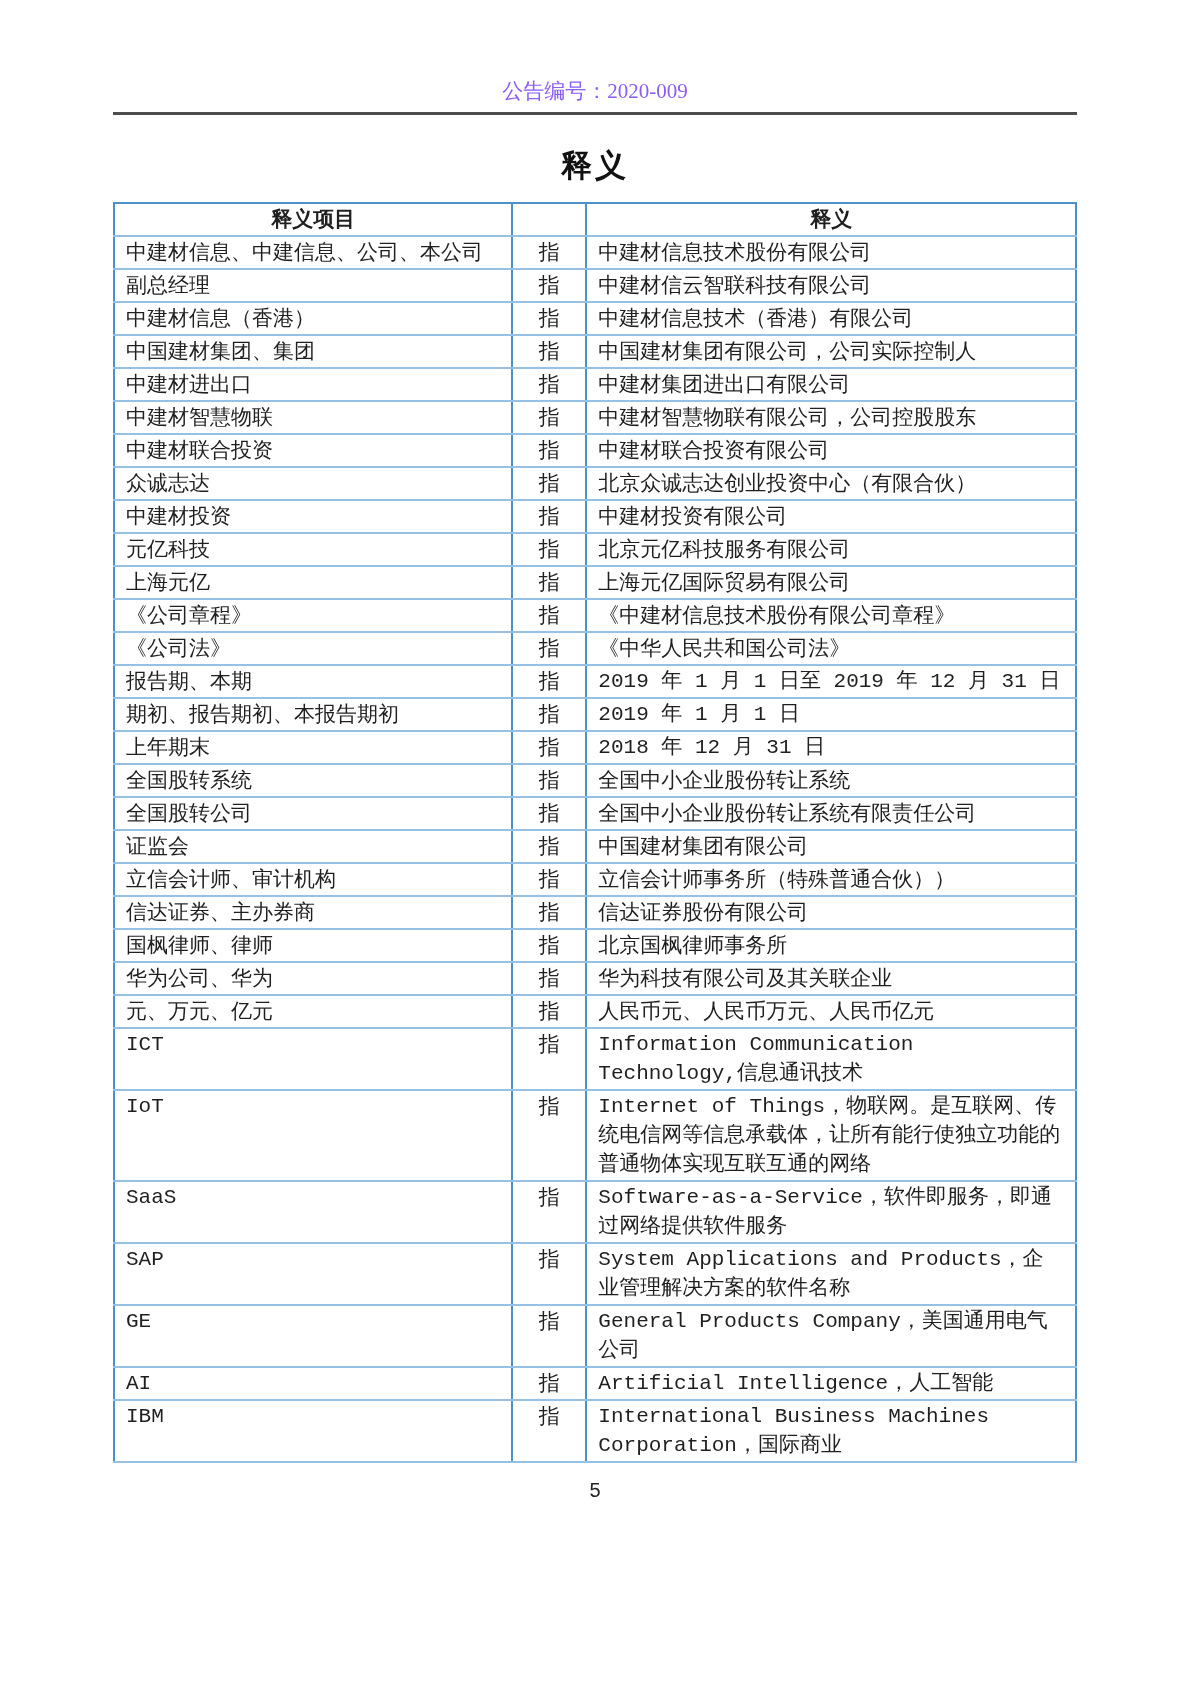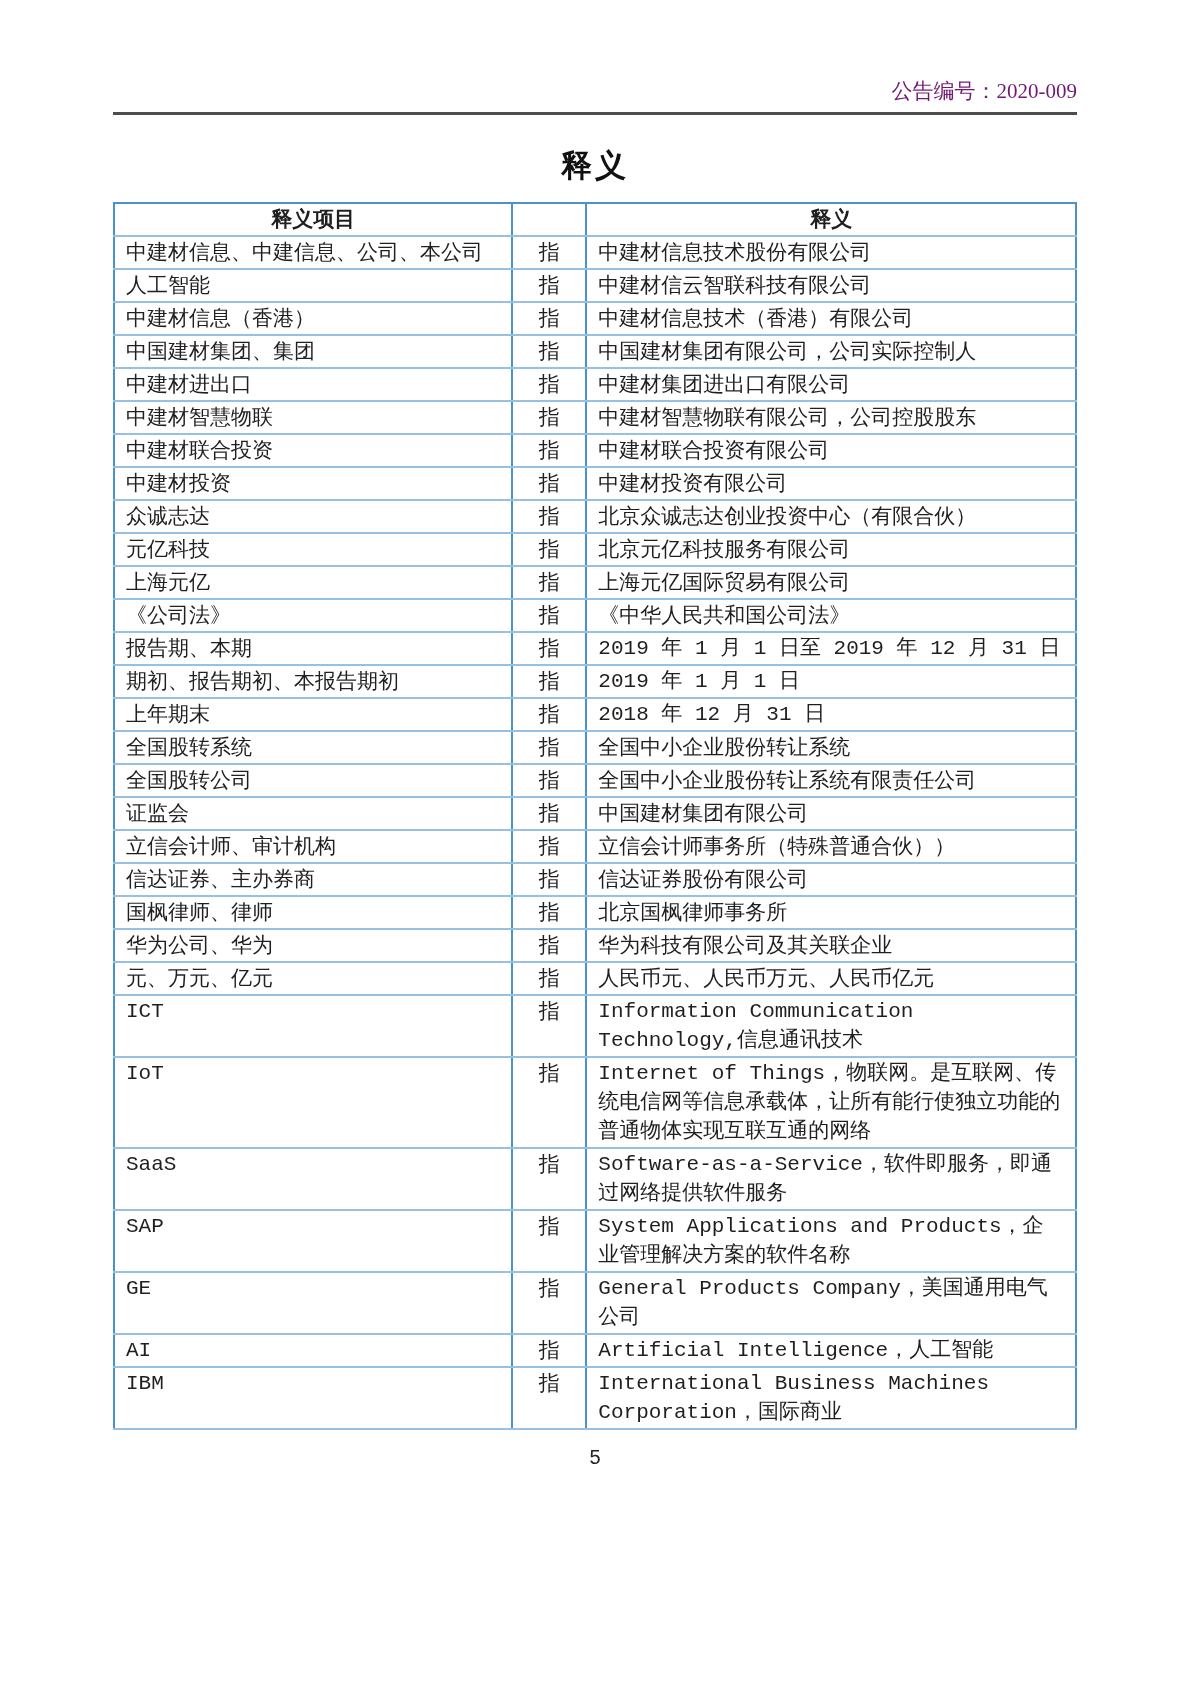--- a/index.html
+++ b/index.html
@@ -16,24 +16,24 @@
     overflow: hidden;
   }
   .page {
     position: absolute;
     left: 113px;
     top: 0;
     width: 964px;
   }
   .doc-header {
     padding-top: 78px;
-    text-align: right;
+    text-align: center;
     font-size: 21px;
     line-height: 26px;
-    color: #701a75;
+    color: #8b5cf6;
   }
   .header-rule {
     margin-top: 8px;
     border-top: 3px solid #4d4d4d;
     height: 0;
   }
   .doc-title {
     margin: 30px 0 15px 0;
     text-align: center;
     font-size: 31px;
@@ -107,21 +107,21 @@
         <th>释义</th>
       </tr>
     </thead>
     <tbody id="rows-body">
         <tr>
     <td class="term-cell">中建材信息、中建信息、公司、本公司</td>
     <td class="means-cell">指</td>
     <td class="def-cell">中建材信息技术股份有限公司</td>
   </tr>
         <tr>
-    <td class="term-cell">人工智能</td>
+    <td class="term-cell">副总经理</td>
     <td class="means-cell">指</td>
     <td class="def-cell">中建材信云智联科技有限公司</td>
   </tr>
         <tr>
     <td class="term-cell">中建材信息（香港）</td>
     <td class="means-cell">指</td>
     <td class="def-cell">中建材信息技术（香港）有限公司</td>
   </tr>
         <tr>
     <td class="term-cell">中国建材集团、集团</td>
@@ -137,38 +137,43 @@
     <td class="term-cell">中建材智慧物联</td>
     <td class="means-cell">指</td>
     <td class="def-cell">中建材智慧物联有限公司，公司控股股东</td>
   </tr>
         <tr>
     <td class="term-cell">中建材联合投资</td>
     <td class="means-cell">指</td>
     <td class="def-cell">中建材联合投资有限公司</td>
   </tr>
         <tr>
+    <td class="term-cell">众诚志达</td>
+    <td class="means-cell">指</td>
+    <td class="def-cell">北京众诚志达创业投资中心（有限合伙）</td>
+  </tr>
+        <tr>
     <td class="term-cell">中建材投资</td>
     <td class="means-cell">指</td>
     <td class="def-cell">中建材投资有限公司</td>
   </tr>
         <tr>
-    <td class="term-cell">众诚志达</td>
-    <td class="means-cell">指</td>
-    <td class="def-cell">北京众诚志达创业投资中心（有限合伙）</td>
-  </tr>
-        <tr>
     <td class="term-cell">元亿科技</td>
     <td class="means-cell">指</td>
     <td class="def-cell">北京元亿科技服务有限公司</td>
   </tr>
         <tr>
     <td class="term-cell">上海元亿</td>
     <td class="means-cell">指</td>
     <td class="def-cell">上海元亿国际贸易有限公司</td>
+  </tr>
+        <tr>
+    <td class="term-cell">《公司章程》</td>
+    <td class="means-cell">指</td>
+    <td class="def-cell">《中建材信息技术股份有限公司章程》</td>
   </tr>
         <tr>
     <td class="term-cell">《公司法》</td>
     <td class="means-cell">指</td>
     <td class="def-cell">《中华人民共和国公司法》</td>
   </tr>
         <tr>
     <td class="term-cell">报告期、本期</td>
     <td class="means-cell">指</td>
     <td class="def-cell sans">2019 年 1 月 1 日至 2019 年 12 月 31 日</td>

